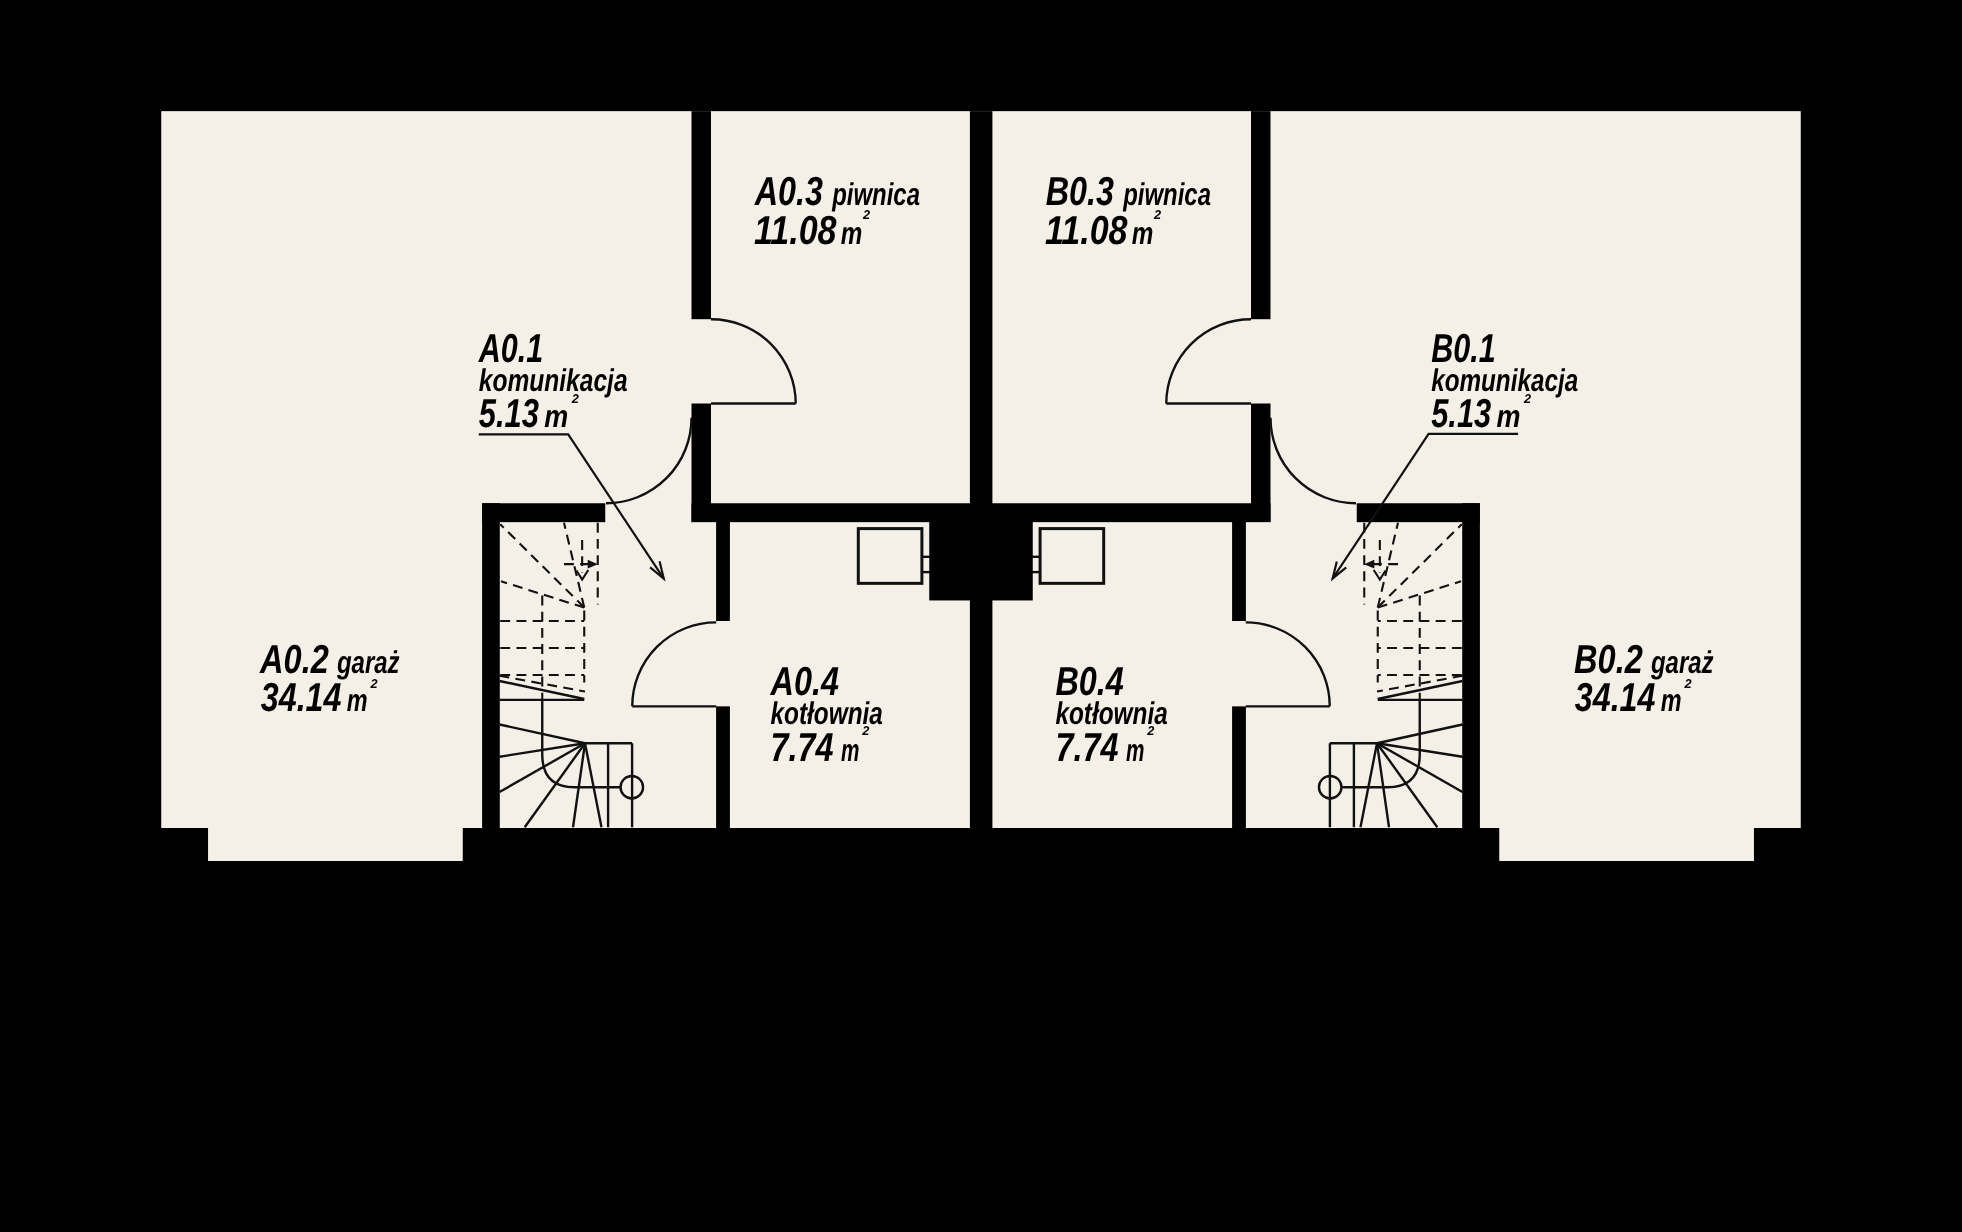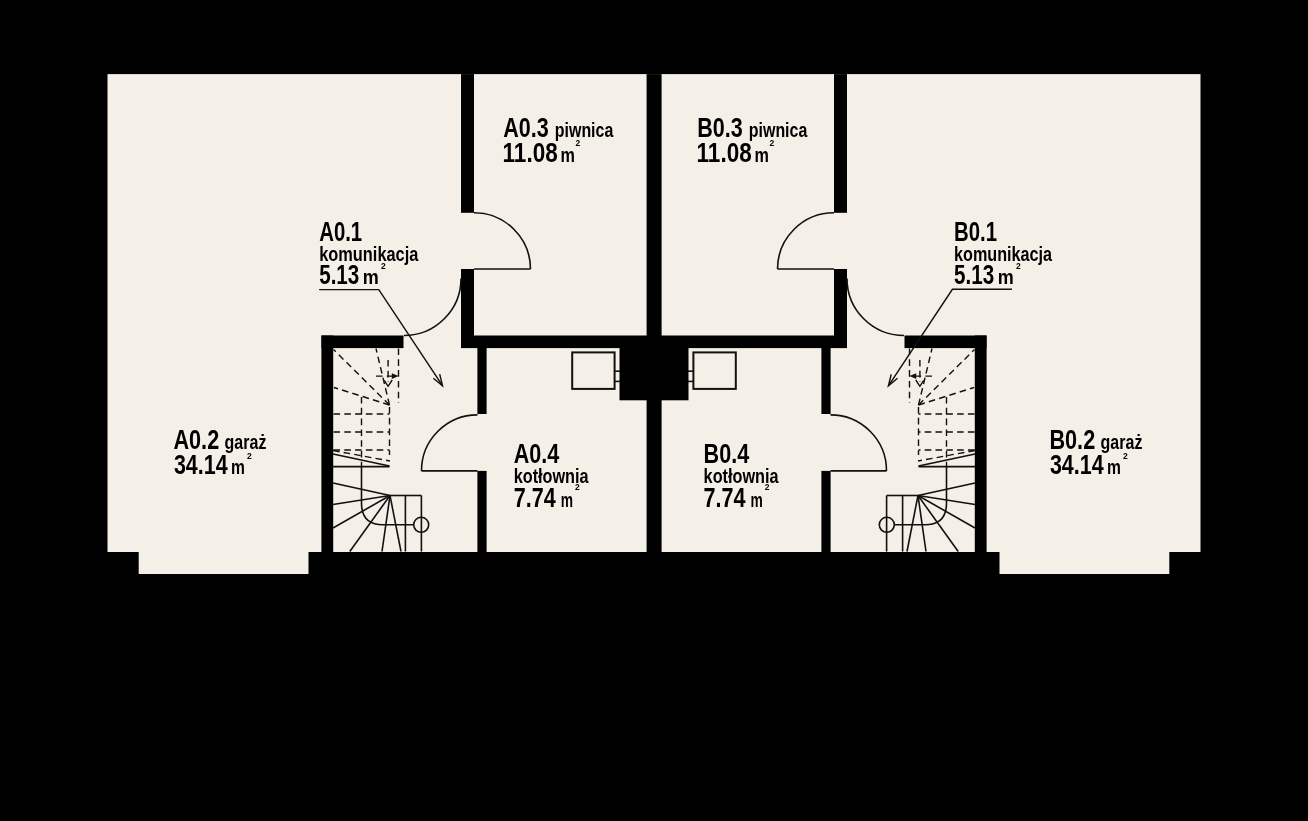--- a/index.html
+++ b/index.html
@@ -1,16 +1,16 @@
 <!DOCTYPE html>
 <html><head>
 <meta charset="utf-8">
 <style>
   html,body{margin:0;padding:0;background:#000;}
-  #stage{position:relative;width:1308px;height:821px;background:#0f766e;overflow:hidden;}
+  #stage{position:relative;width:1308px;height:821px;background:#0f766e;overflow:hidden;font-style:italic;}
   svg{position:absolute;left:0;top:0;}
   text{font-family:"Liberation Sans",sans-serif;font-weight:bold;fill:#000;}
 </style>
 </head>
 <body>
 <div id="stage">
 <svg width="1308" height="821" viewBox="0 0 1308 821">
   <rect x="0" y="0" width="1308" height="821" fill="#000"></rect>
 
   <rect x="107.5" y="74.1" width="1093" height="477.9" fill="#f4efe7"></rect>

